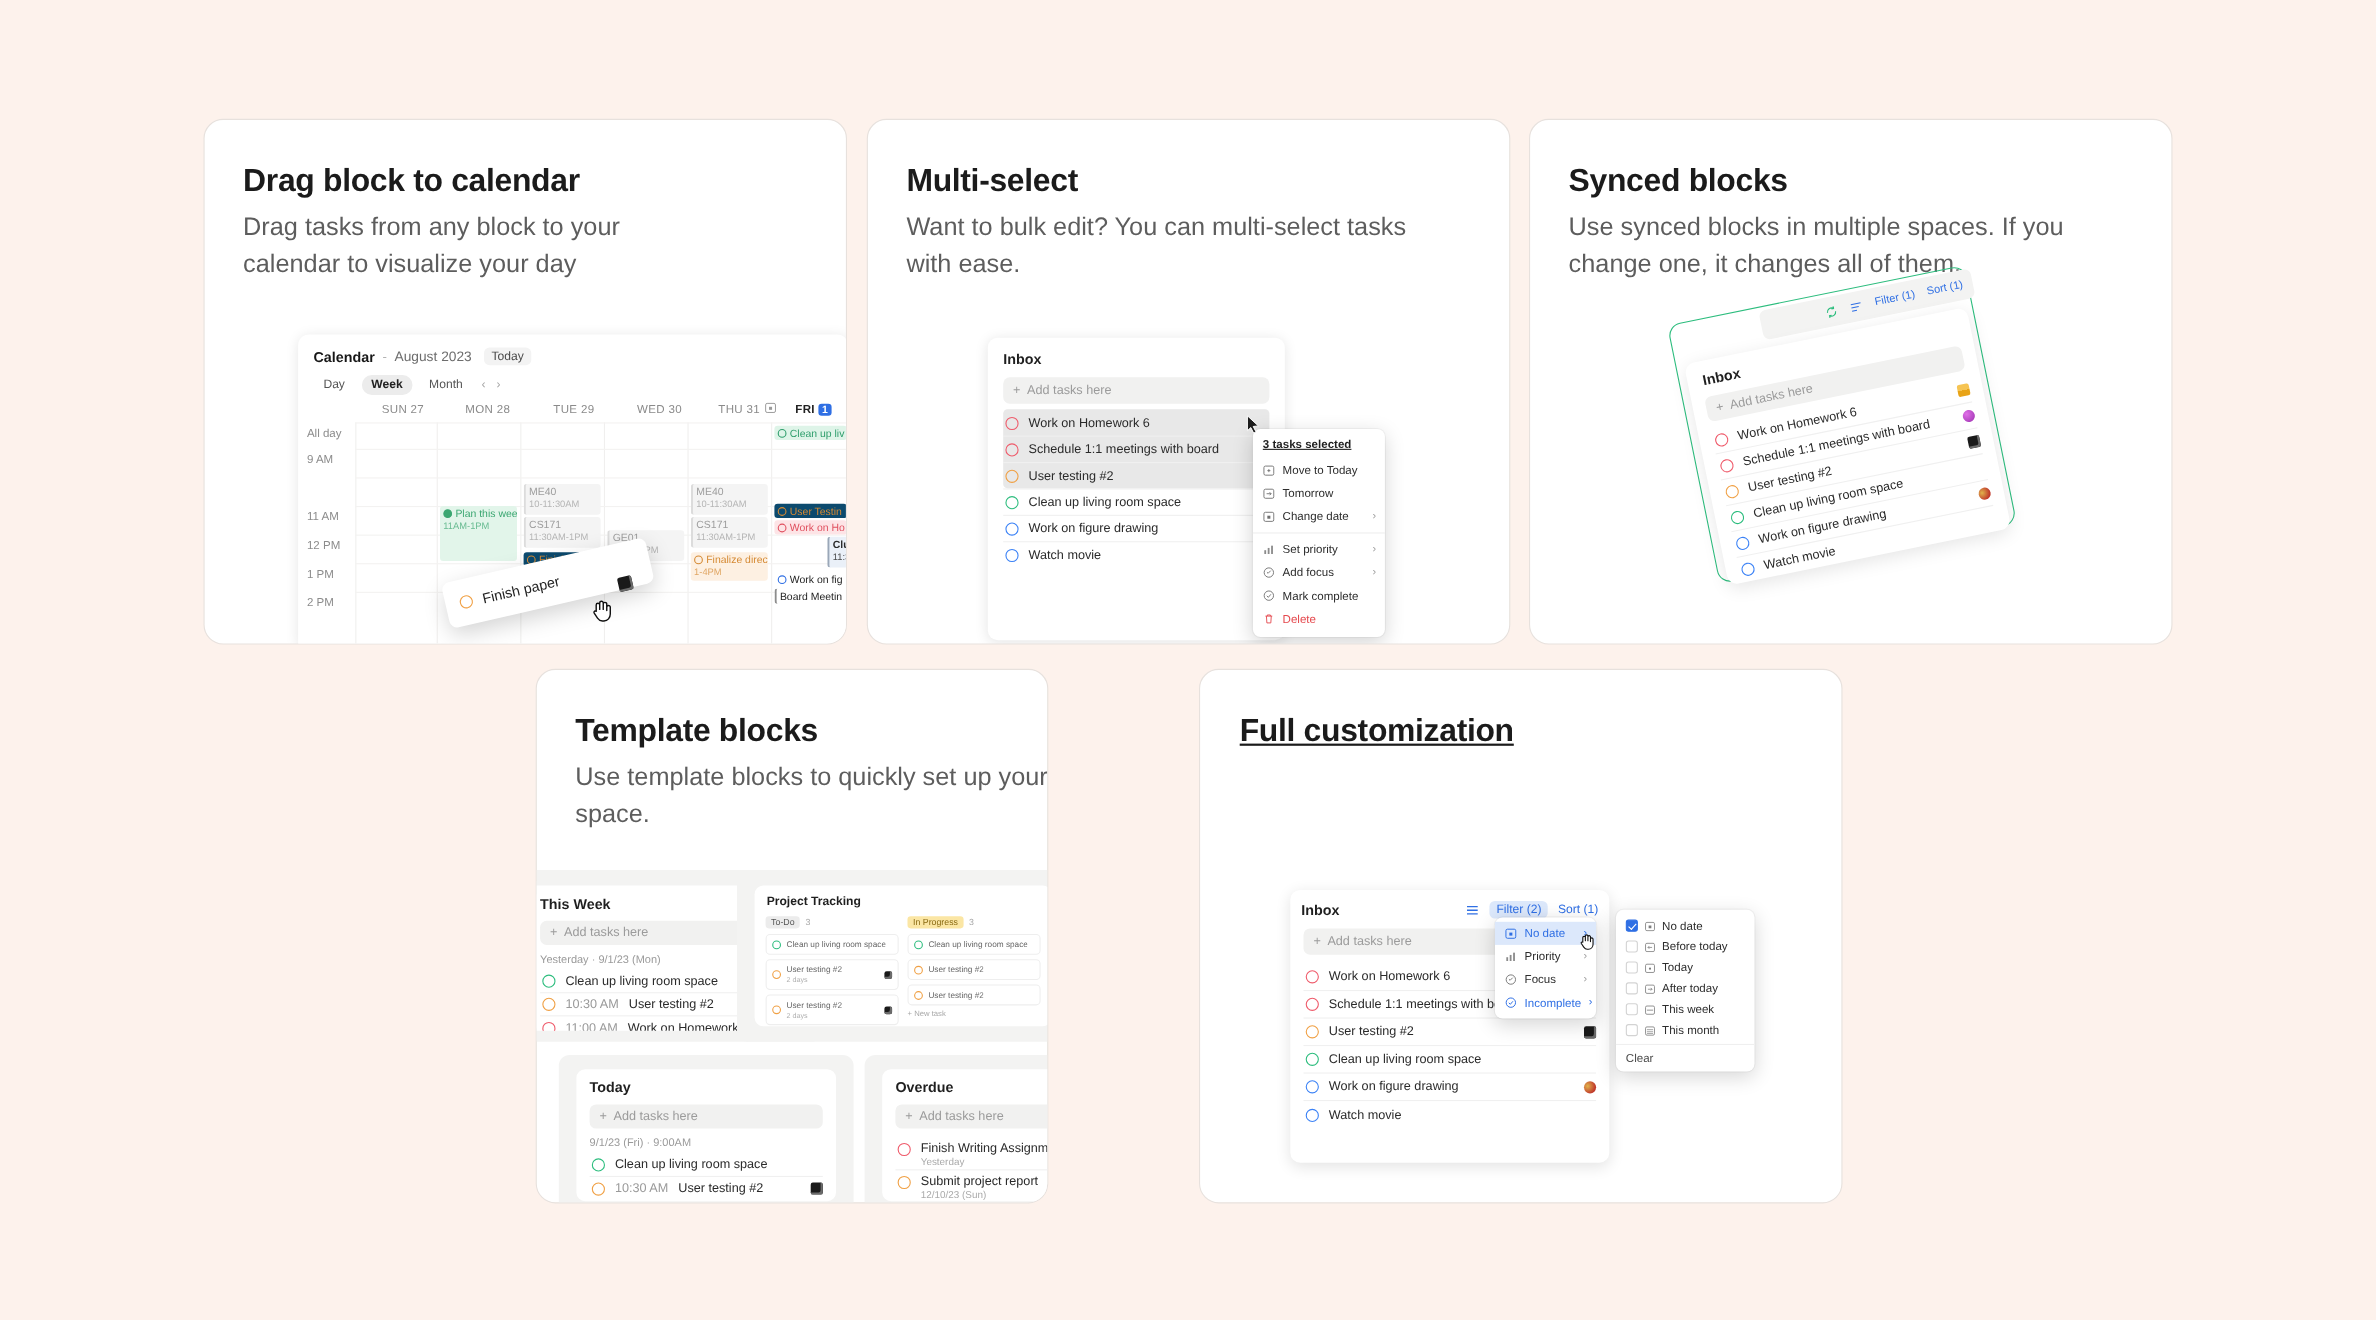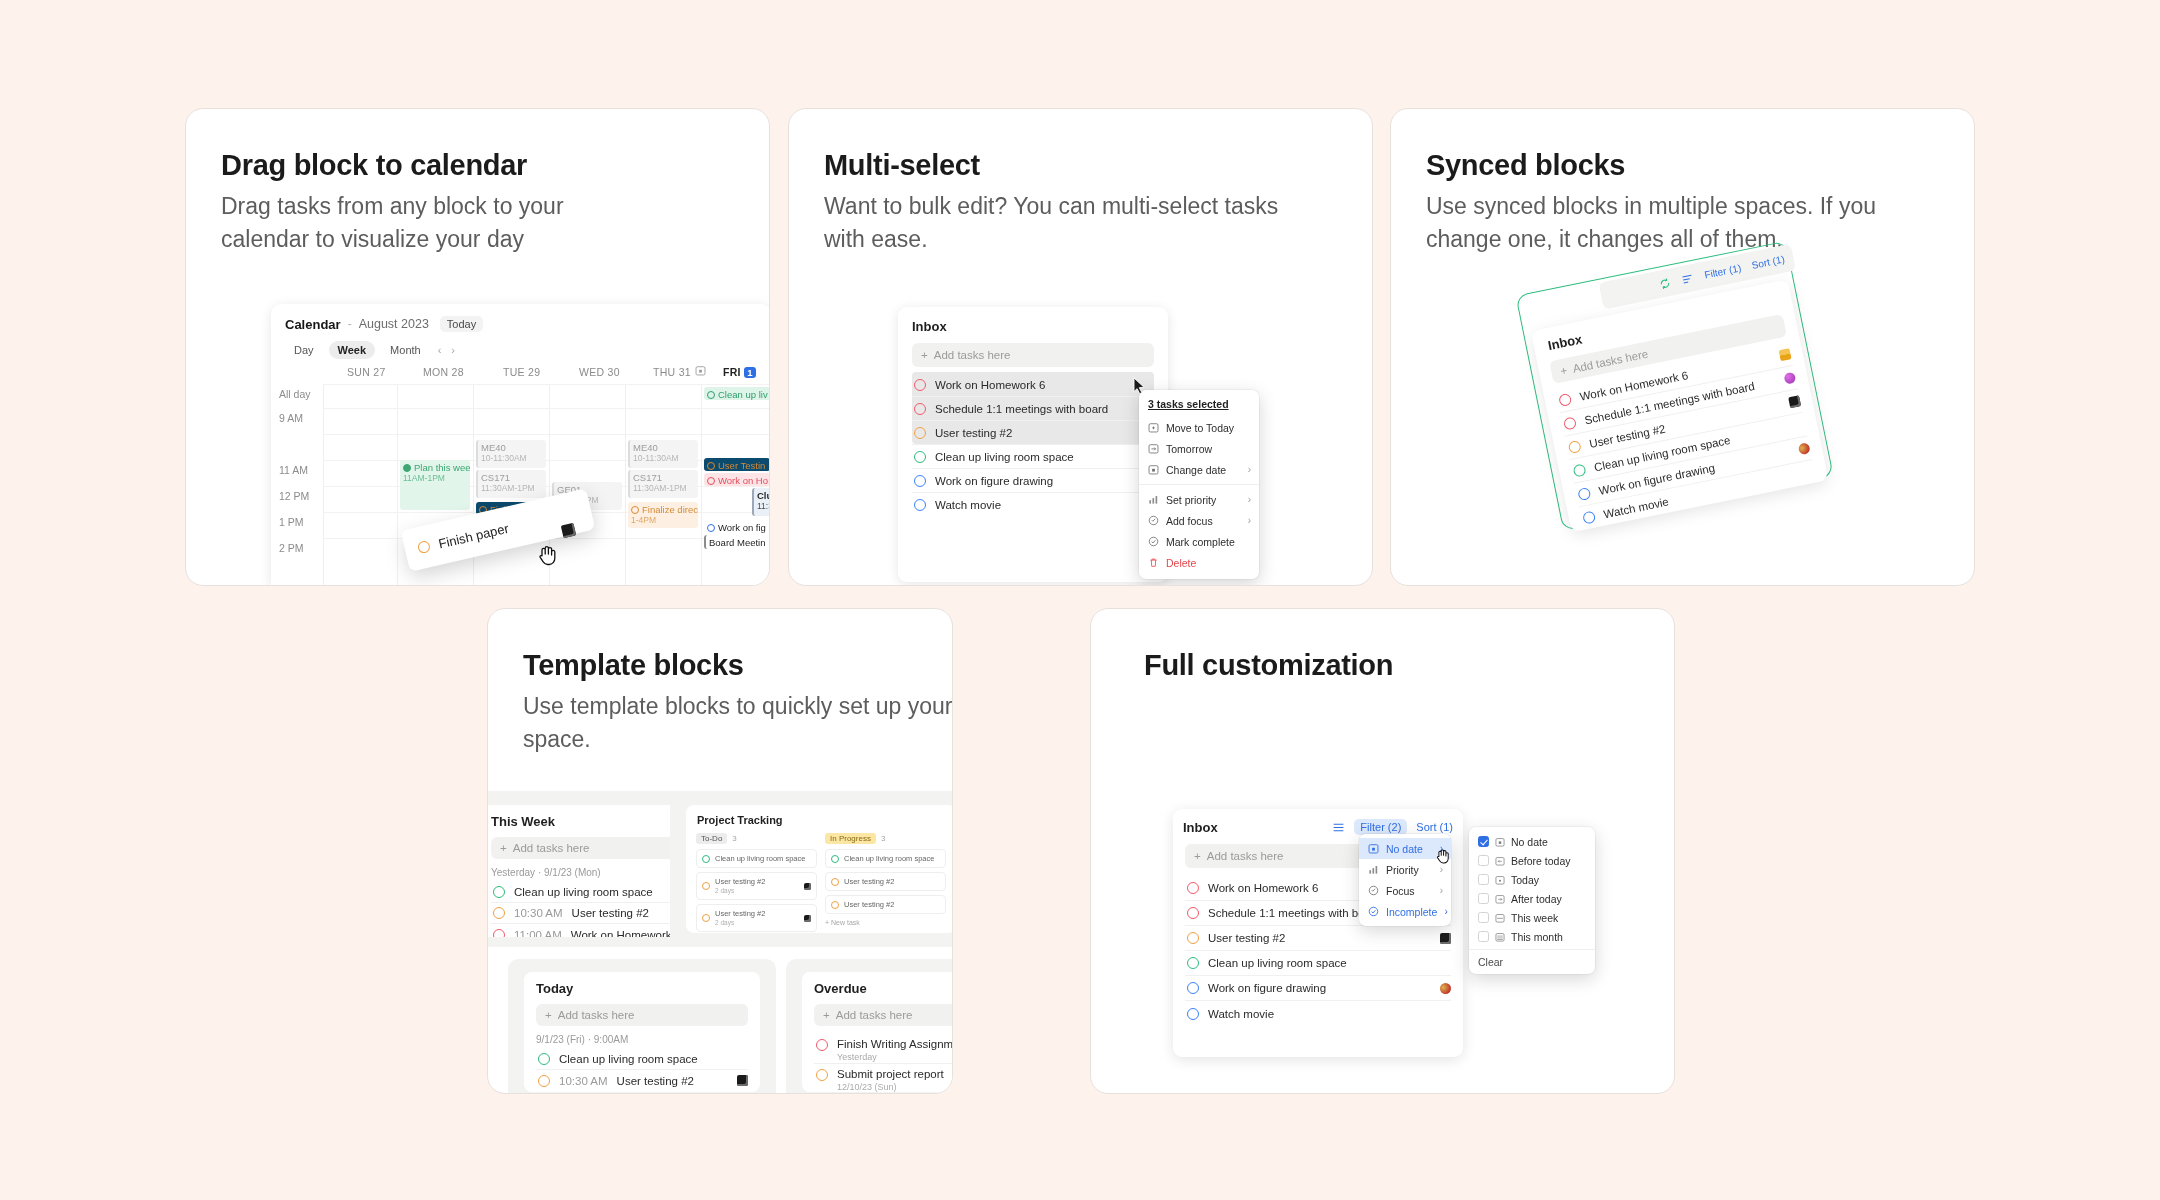--- a/index.html
+++ b/index.html
@@ -667,21 +667,21 @@
             <span class="ring r-org" style="margin-top:1px;"></span>
             <span><span>Submit project report</span><br><span style="font-size:9px;color:#aaa;">12/10/23 (Sun)</span></span>
             <span class="sw sw-flag" style="margin-left:auto;margin-top:4px;"></span>
           </div>
         </div>
       </div>
     </div>
   </div>
 
   <div class="card" style="left:1090px; top:608px; width:585px; height:486px;">
-    <div class="card-title" style="left:53px; top:40px;">Full customization</div>
+    <div class="card-title" style="left:36px; top:40px;text-decoration:underline;">Full customization</div>
 
     <div id="c5-panel" style="left:82px; top:200px;">
       <div id="c5-hdr">
         <span class="blk-title">Inbox</span>
         <span style="margin-left:auto;">
           <svg width="13" height="13" viewBox="0 0 16 16">
               <path d="M2 4h12M2 8h12M2 12h12" stroke="#2f6fe4" stroke-width="1.5"></path>
             </svg>
         </span>
         <span class="pillblue on">Filter (2)</span>

